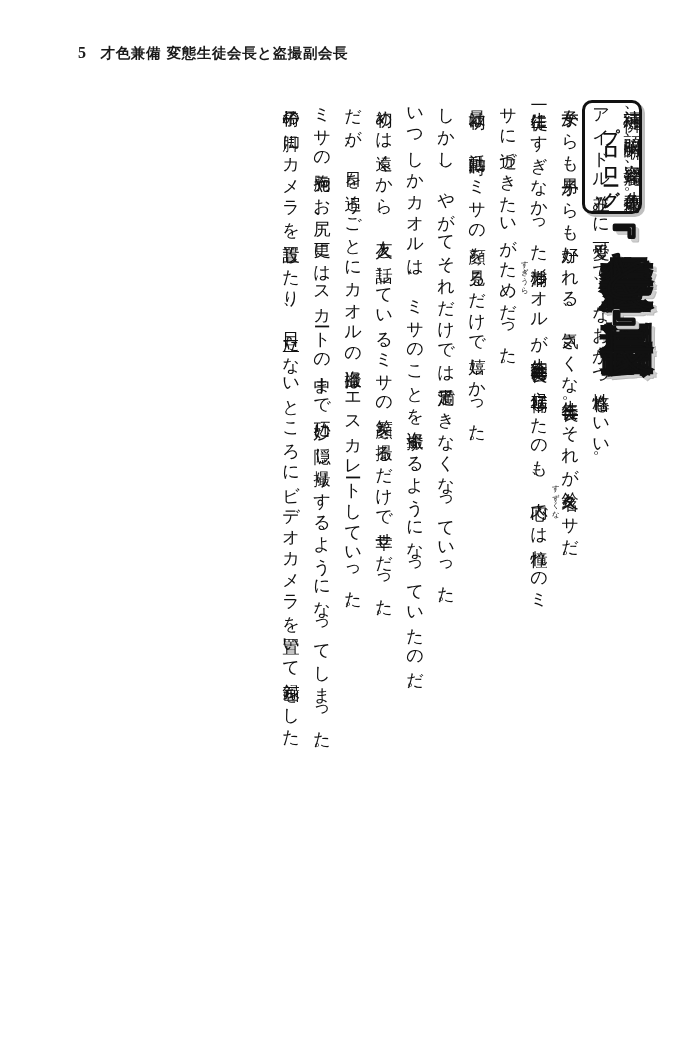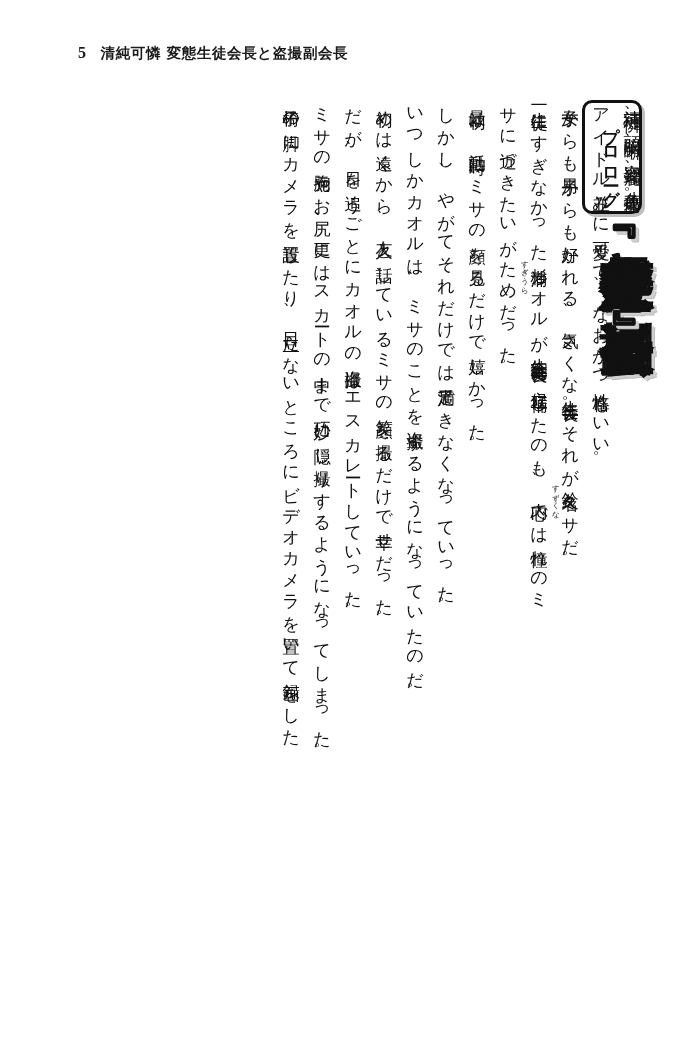--- a/index.html
+++ b/index.html
@@ -146,21 +146,21 @@
     font-size: 46px;
   }
 </style>
 </head>
 <body>
 
 <div class="page">
 
   <div class="header">
     <span class="folio">5</span>
-    <span class="running-title">清純可憐 変態生徒会長と盗撮副会長</span>
+    <span class="running-title">才色兼備 変態生徒会長と盗撮副会長</span>
   </div>
 
   <div class="title-wrap">
     <div class="chapter-tag">
       <span>プロローグ</span>
     </div>
     <div class="title-main">
       <span class="q">『</span><span>変態生徒会長と盗撮副会長</span><span class="q">』</span>
     </div>
   </div>

